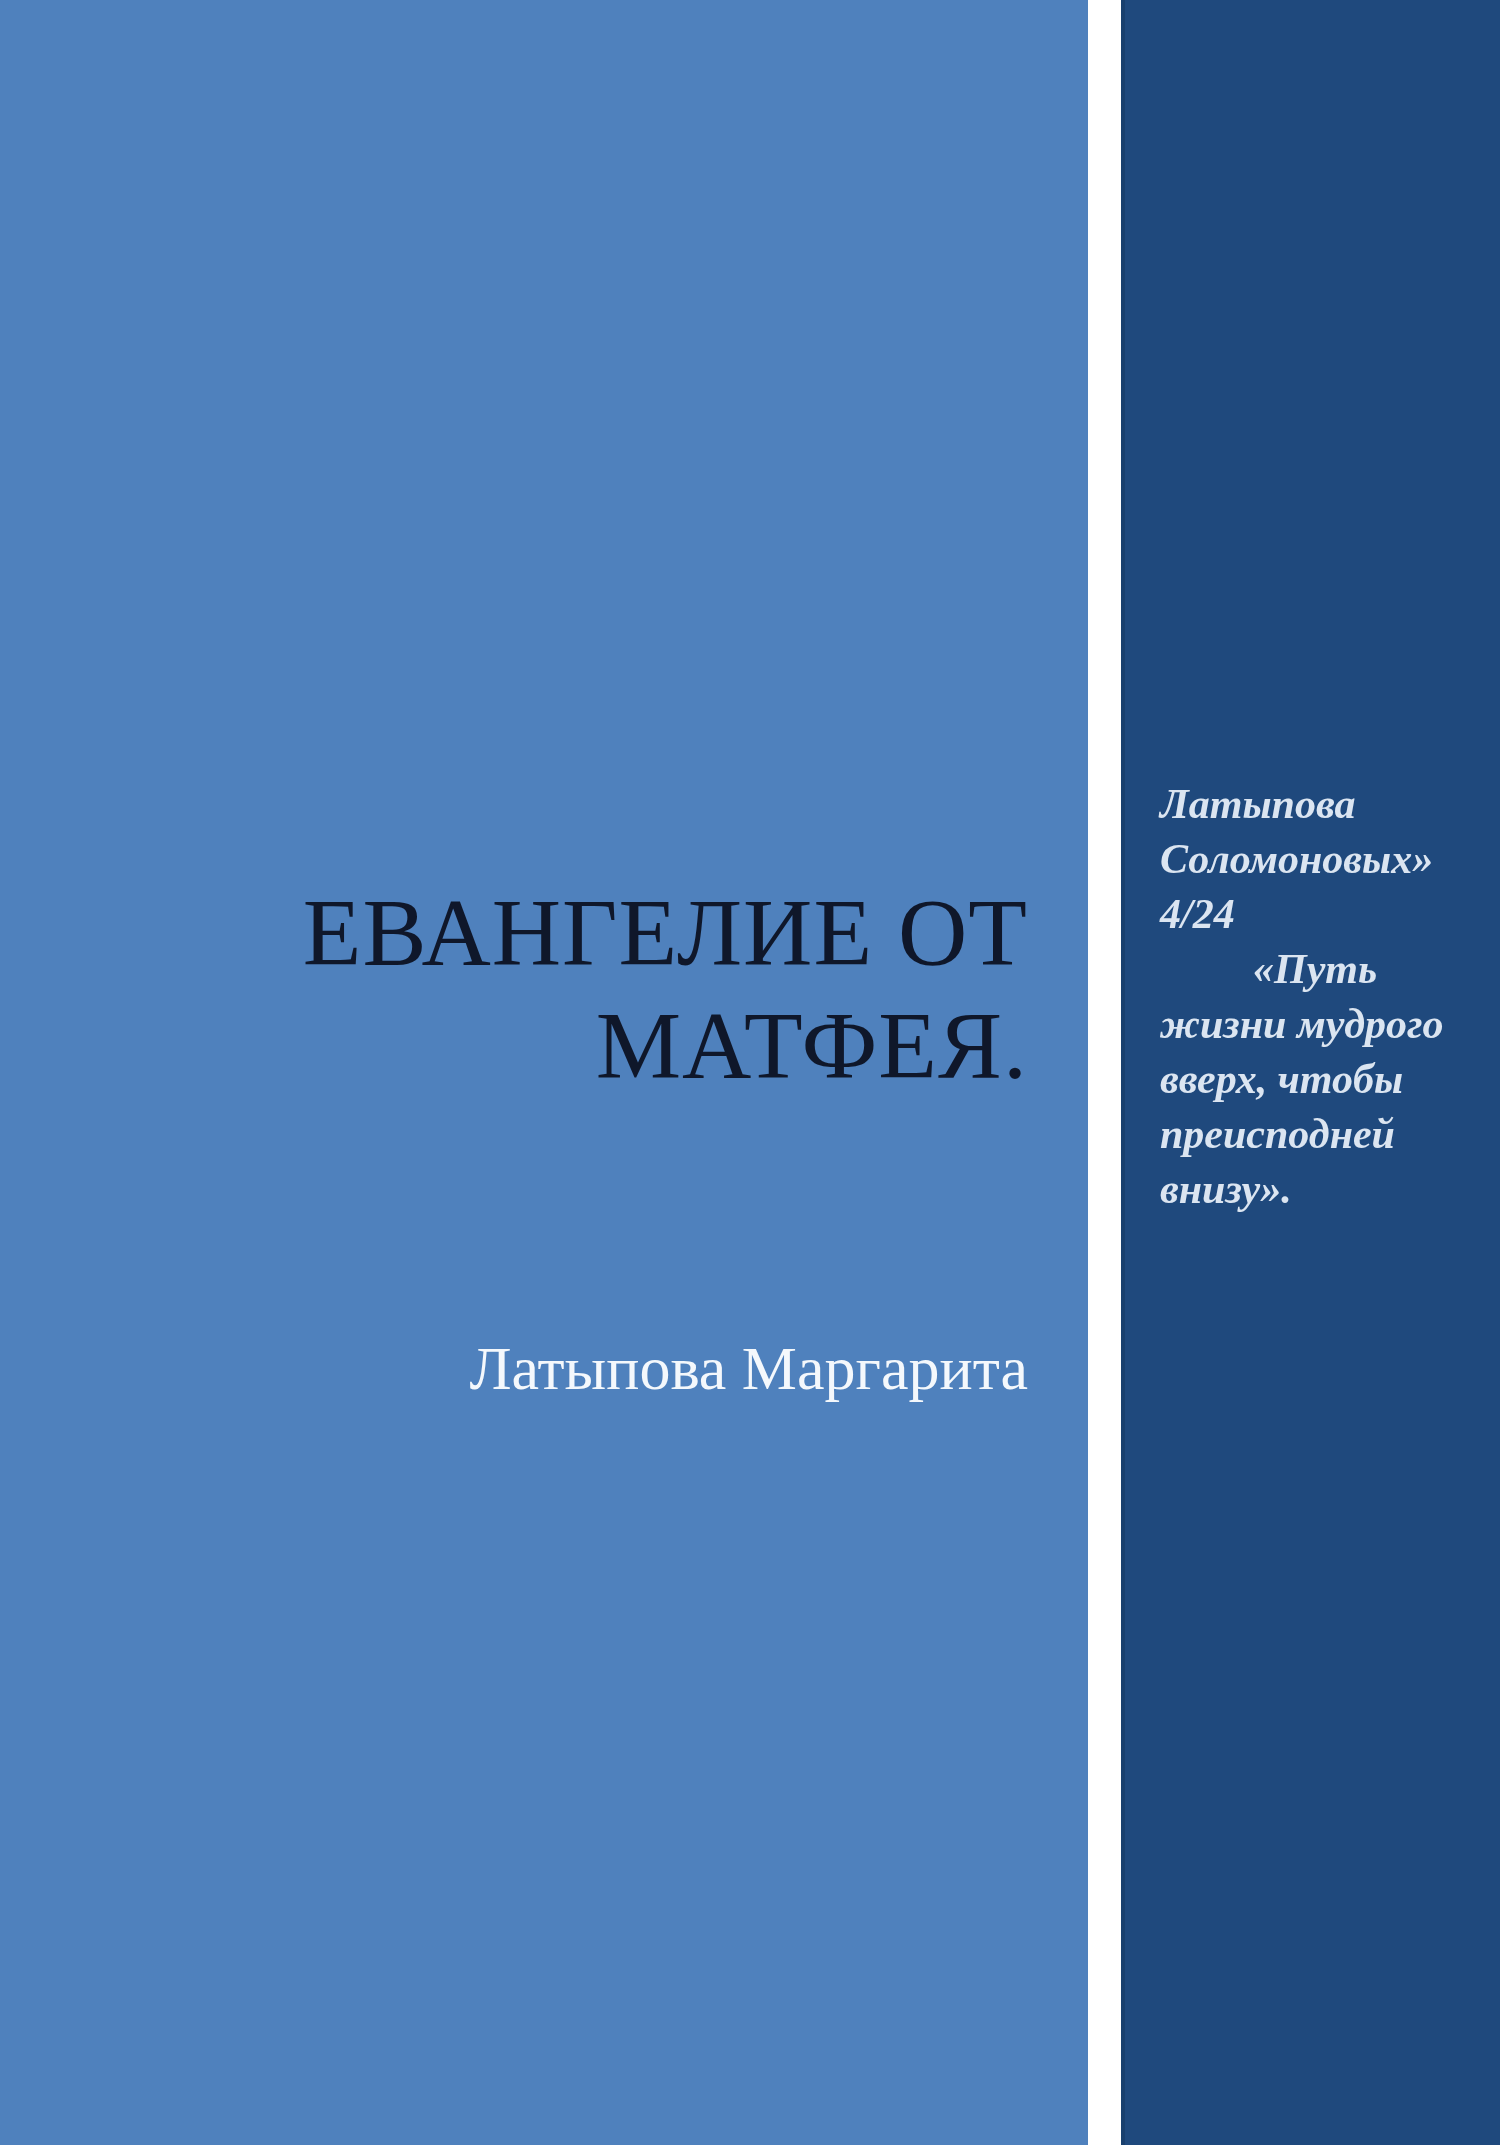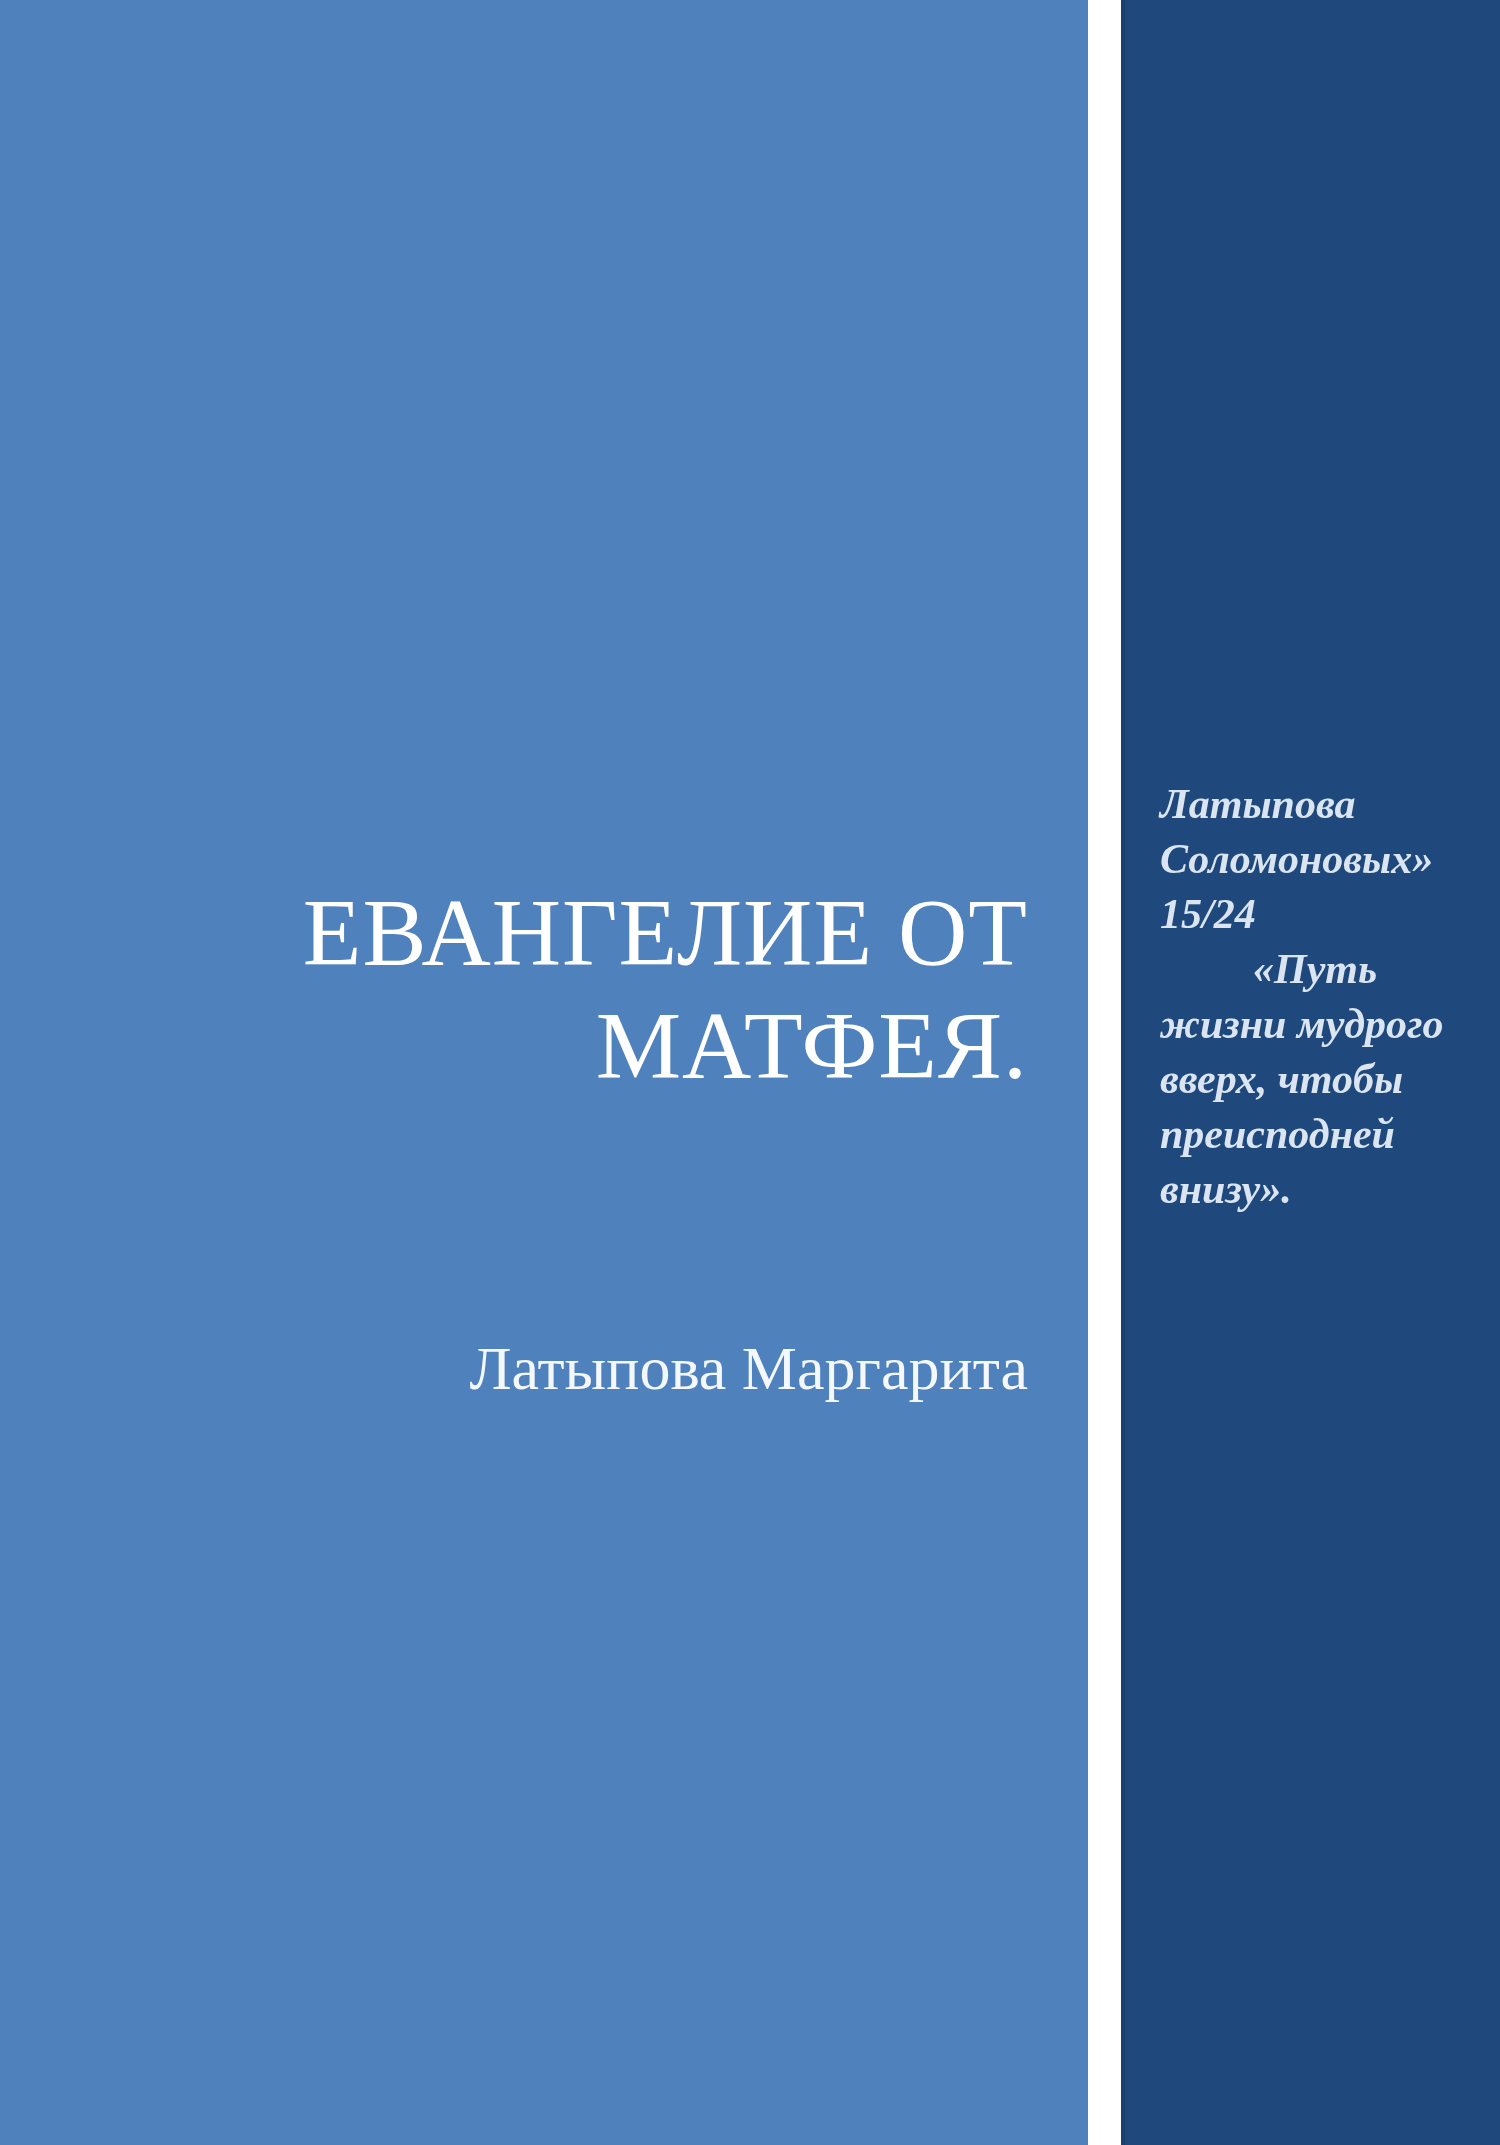--- a/index.html
+++ b/index.html
@@ -22,21 +22,21 @@
     height: 100%;
     background: #4F81BD;
     flex: 0 0 auto;
   }
   .title-block {
     position: absolute;
     top: 876px;
     right: 60px;
     left: 60px;
     text-align: right;
-    color: #ffffff;
+    color: #0f172a;
     font-size: 96px;
     line-height: 113px;
     font-weight: 400;
     letter-spacing: 1px;
   }
   .author-line {
     position: absolute;
     top: 1330px;
     right: 60px;
     left: 60px;
@@ -99,21 +99,21 @@
     </div>
     <div class="author-line">Латыпова Маргарита</div>
   </div>
 
   <div class="divider-strip"></div>
 
   <div class="epigraph-panel">
     <div class="epigraph">
       <div class="q-line">Латыпова</div>
       <div class="q-line">Соломоновых»</div>
-      <div class="q-line">15/24</div>
+      <div class="q-line">4/24</div>
       <div class="q-line indent">«Путь</div>
       <div class="q-line">жизни мудрого</div>
       <div class="q-line">вверх, чтобы</div>
       <div class="q-line">преисподней</div>
       <div class="q-line">внизу».</div>
     </div>
   </div>
 
 </div>
 

